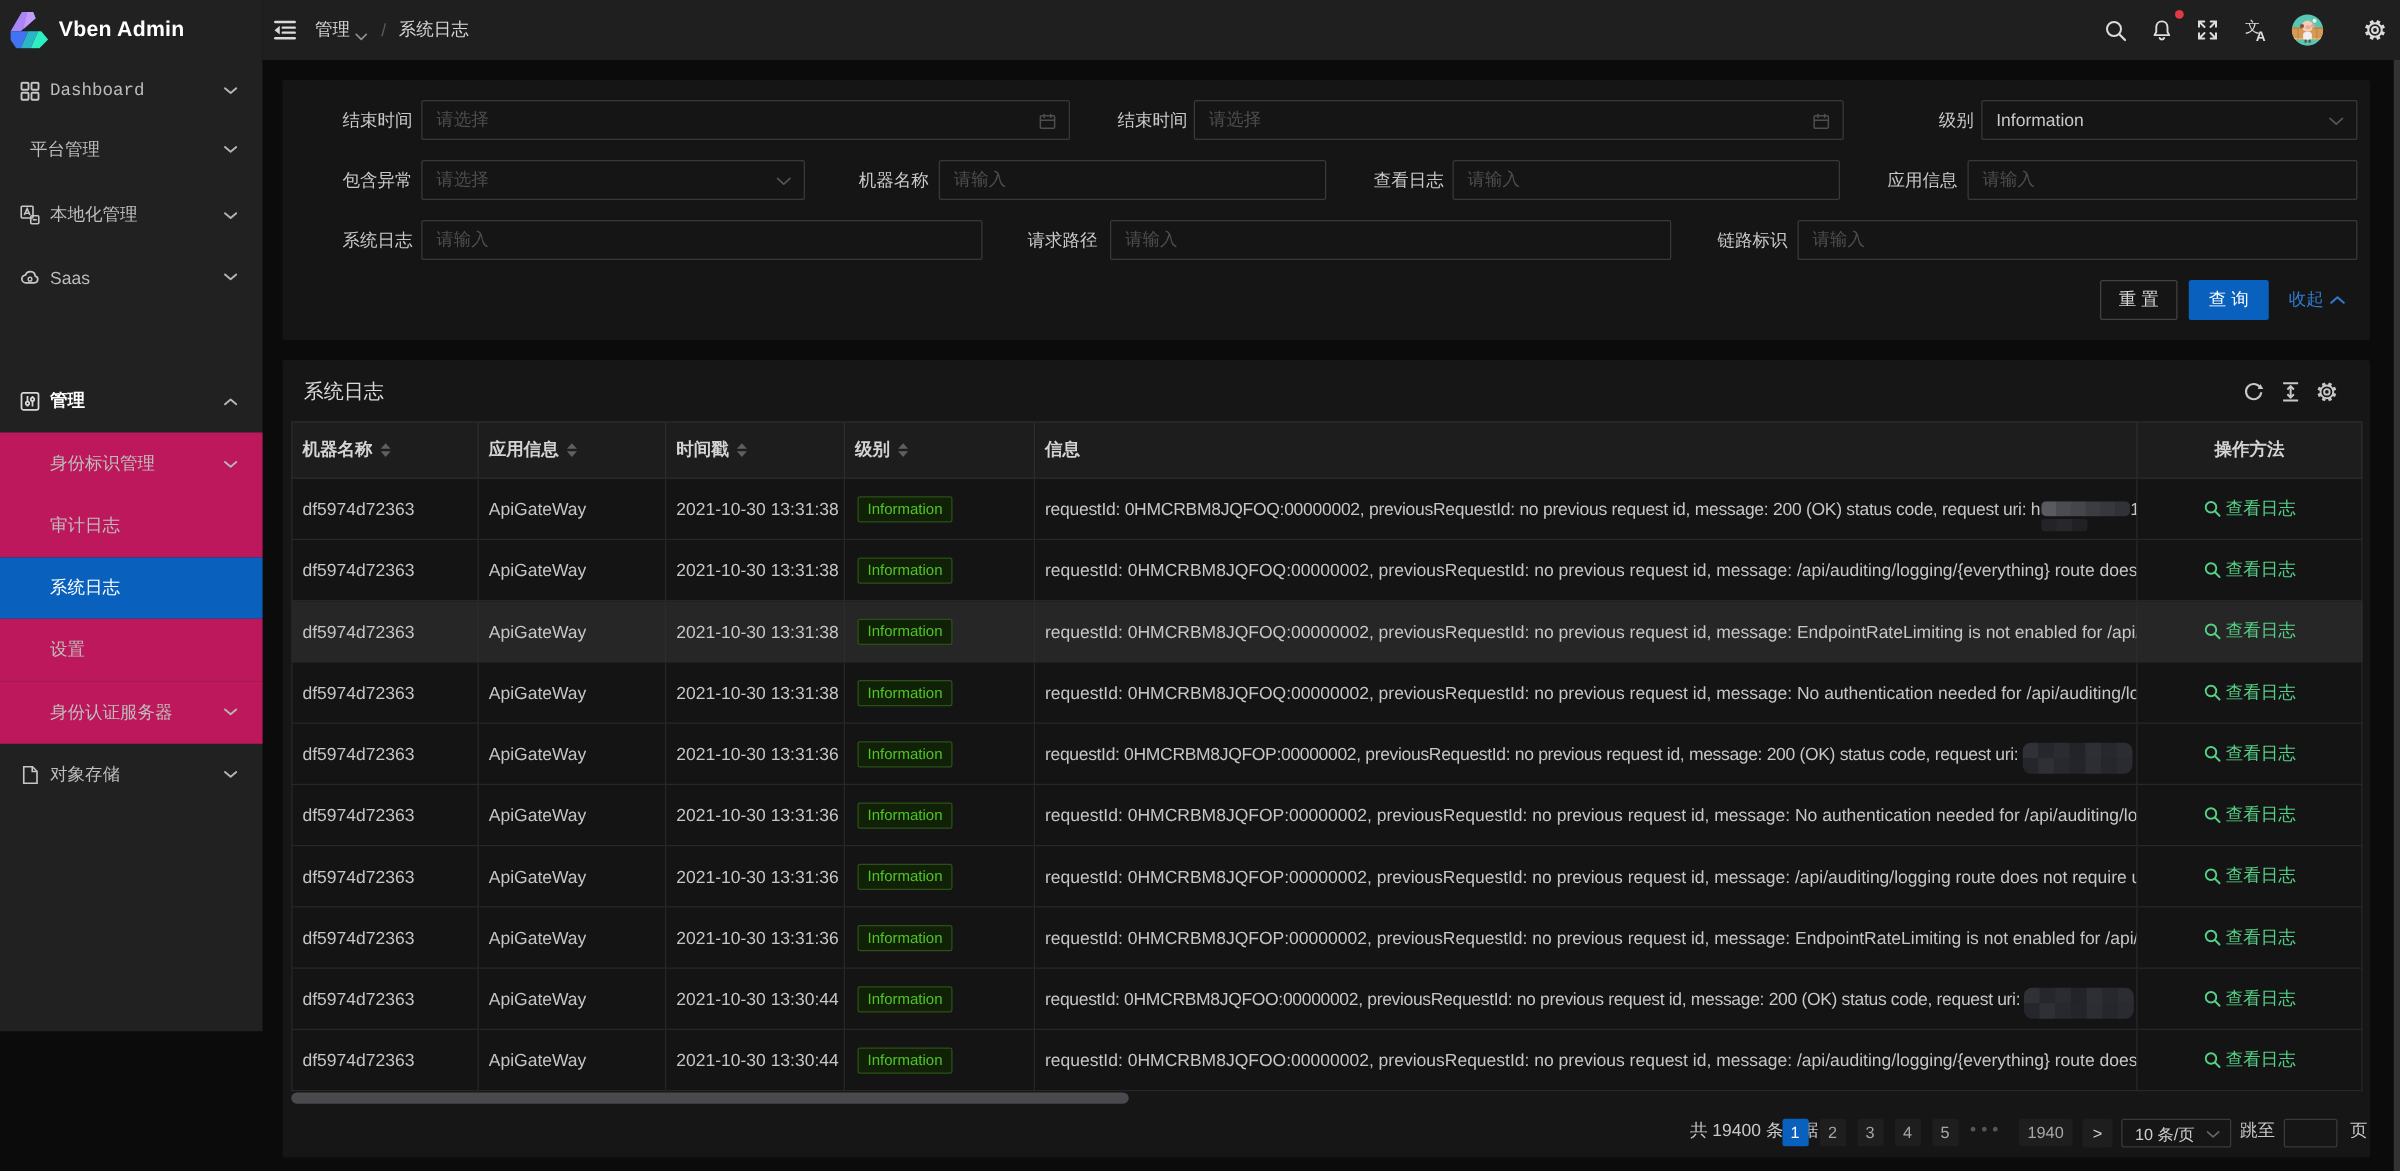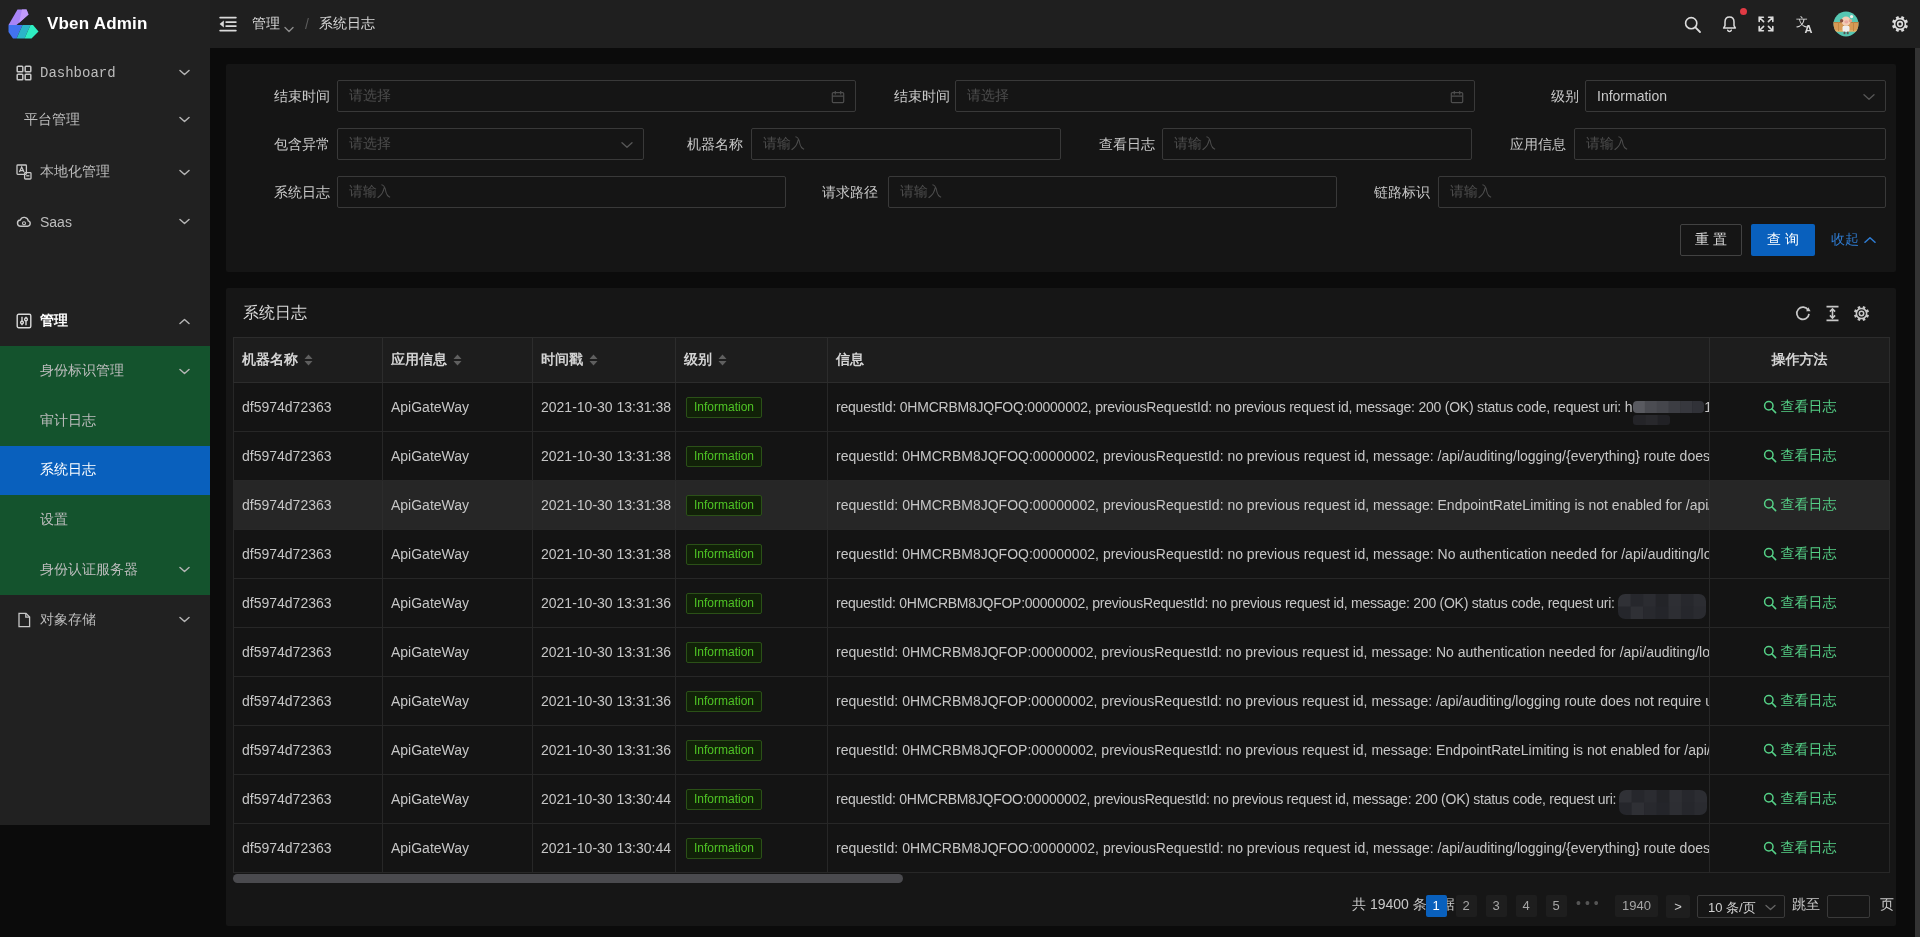--- a/index.html
+++ b/index.html
@@ -7,21 +7,21 @@
 #app{position:relative;width:1920px;height:937px;overflow:hidden;}
 
 #sb{position:absolute;left:0;top:0;width:210px;height:825px;background:#212121;z-index:5;}
 #logo{position:absolute;left:8px;top:9px;display:flex;align-items:center;}
 #logo .t{margin-left:8px;font-size:17px;font-weight:bold;color:#fff;letter-spacing:0.2px;}
 .mi{position:absolute;left:0;width:210px;display:flex;align-items:center;color:#bdbdbd;font-size:14px;}
 .mi .ic{position:absolute;left:16px;display:flex;}
 .mi .tx{position:absolute;left:40px;white-space:nowrap;}
 .mi .tx2{position:absolute;left:24px;white-space:nowrap;}
 .mi .cv{position:absolute;right:20px;display:flex;}
-.sub{background:#14532d;}
+.sub{background:#be185d;}
 .sel{background:#0960bd;}
 .sel .tx{color:#fff;}
 .act .tx{color:#fff;font-weight:700;}
 
 #hd{position:absolute;left:210px;top:0;width:1710px;height:48px;background:#1f1f1f;}
 #hd .bc{position:absolute;top:0;height:48px;display:flex;align-items:center;}
 
 .card{position:absolute;left:226px;width:1670px;background:#151515;border-radius:2px;}
 .lb{position:absolute;height:32px;line-height:32px;text-align:right;color:#c9c9c9;white-space:nowrap;}
 .inp{position:absolute;height:32px;border:1px solid #393939;border-radius:2px;background:#151515;display:flex;align-items:center;}

